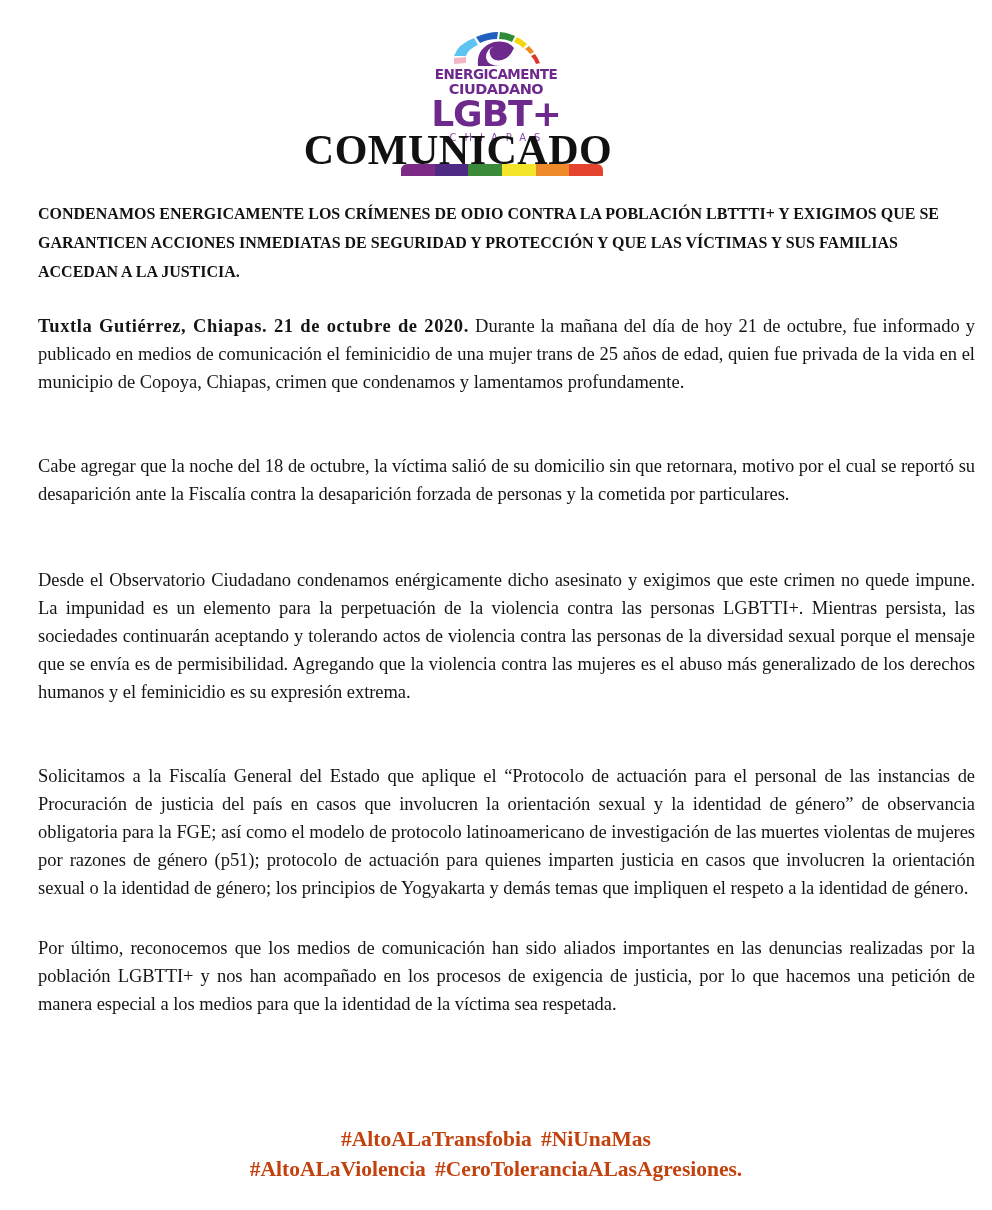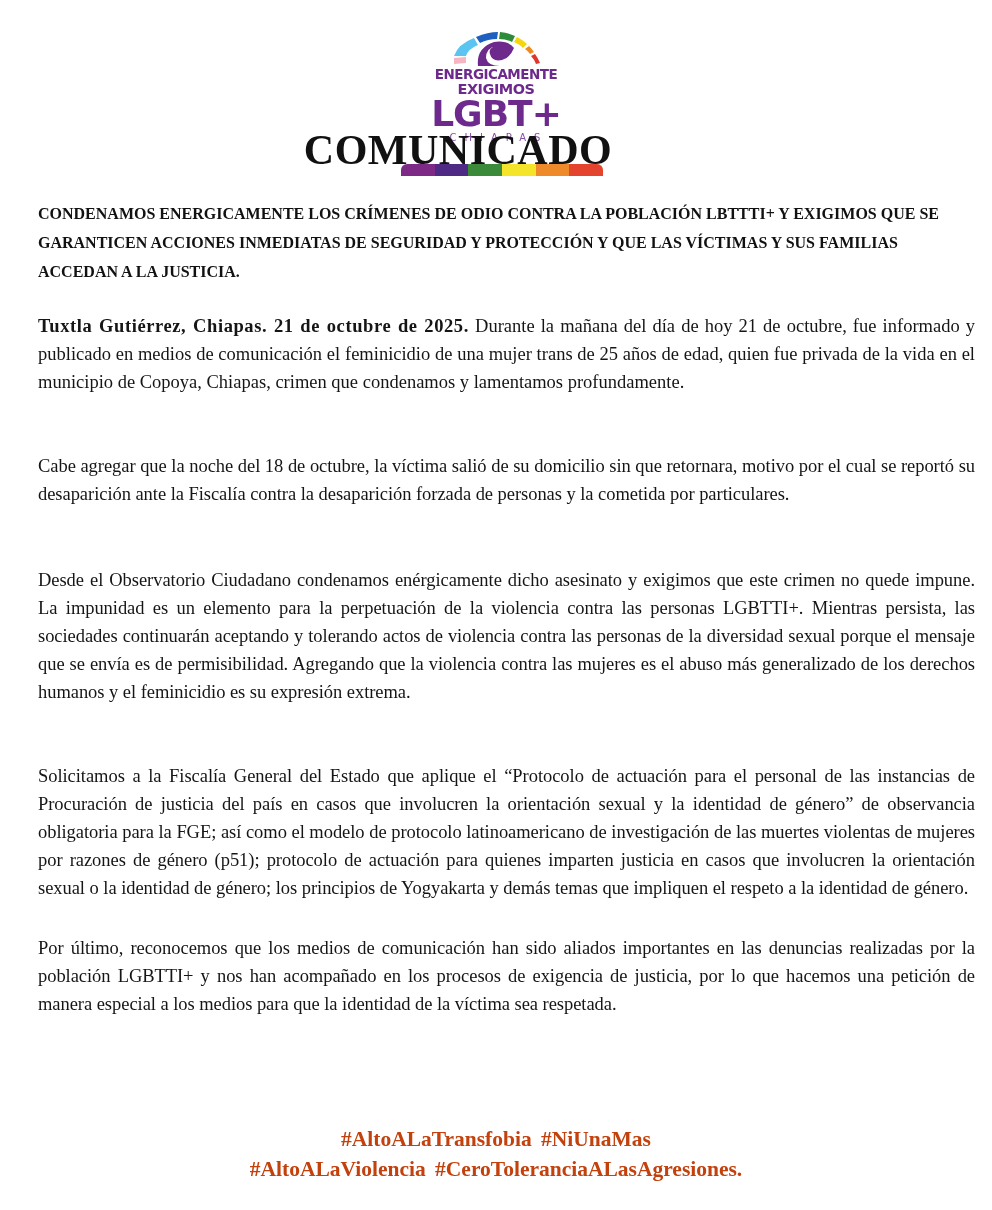--- a/index.html
+++ b/index.html
@@ -126,41 +126,41 @@
         <path d="M30 7 Q42 2 52 2 L51 9 Q42 9 34 13 Z" fill="#1f5fbf"></path>
         <path d="M54 2 Q63 3 69 6 L66 12 Q60 9 53 9 Z" fill="#2e8b3a"></path>
         <path d="M71 7 Q77 10 81 14 L77 18 Q73 14 68 12 Z" fill="#f5d60a"></path>
         <path d="M83 16 Q86 19 88 22 L84 24 Q82 21 79 19 Z" fill="#f08a1c"></path>
         <path d="M89 24 Q92 28 94 33 L90 34 Q88 29 85 26 Z" fill="#e0352b"></path>
 
         <path d="M32 36 Q30 18 48 12 Q62 10 68 18 Q64 28 56 30 Q46 32 44 24 Q42 18 50 16 Q40 18 40 28 Q42 36 54 36 Z" fill="#6d2a8c"></path>
       </svg>
     </div>
     <div class="logo-line l1">ENERGICAMENTE</div>
-    <div class="logo-line l2">EXIGIMOS</div>
+    <div class="logo-line l2">CIUDADANO</div>
     <div class="logo-line l3">LGBT+</div>
     <div class="logo-line l4">CHIAPAS</div>
   </div>
 </div>
 
 <div class="comunicado">COMUNICADO</div>
 
 <div class="rainbow">
   <span style="background: rgb(125, 42, 134);"></span>
   <span style="background: rgb(78, 42, 132);"></span>
   <span style="background: rgb(58, 138, 58);"></span>
   <span style="background: rgb(244, 229, 42);"></span>
   <span style="background: rgb(238, 138, 42);"></span>
   <span style="background: rgb(228, 67, 45);"></span>
 </div>
 
 <div class="content headline">CONDENAMOS ENERGICAMENTE LOS CRÍMENES DE ODIO CONTRA LA POBLACIÓN LBTTTI+ Y EXIGIMOS QUE SE GARANTICEN ACCIONES INMEDIATAS DE SEGURIDAD Y PROTECCIÓN Y QUE LAS VÍCTIMAS Y SUS FAMILIAS ACCEDAN A LA JUSTICIA.</div>
 
 <div class="content p1">
-  <span class="place-date">Tuxtla Gutiérrez, Chiapas. 21 de octubre de 2025.</span>
+  <span class="place-date">Tuxtla Gutiérrez, Chiapas. 21 de octubre de 2020.</span>
   <span>Durante la mañana del día de hoy 21 de octubre, fue informado y publicado en medios de comunicación el feminicidio  de una mujer trans de 25 años de edad, quien fue privada de la vida en el municipio de Copoya, Chiapas, crimen que condenamos y lamentamos profundamente.</span>
 </div>
 
 <div class="content p2 p-condensed">Cabe agregar que la noche del 18 de octubre, la víctima salió de su domicilio sin que retornara, motivo por el cual se reportó su desaparición ante la Fiscalía contra la desaparición forzada de personas y la cometida por particulares.</div>
 
 <div class="content p3 p-condensed">Desde el Observatorio Ciudadano condenamos enérgicamente dicho asesinato y exigimos que este crimen no quede impune. La impunidad es un elemento para la perpetuación de la violencia contra las personas LGBTTI+. Mientras persista, las sociedades continuarán aceptando y tolerando actos de violencia contra las personas de la diversidad sexual porque el mensaje que se envía es de permisibilidad. Agregando que la violencia contra las mujeres es el abuso más generalizado de los derechos humanos y el feminicidio es su expresión extrema.</div>
 
 <div class="content p4 p-condensed">Solicitamos a la Fiscalía General del Estado que aplique el “Protocolo de actuación para el personal de las instancias de Procuración de justicia del país en casos que involucren la orientación sexual y la identidad de género” de observancia obligatoria para la FGE; así como el modelo de protocolo latinoamericano de investigación de las muertes violentas de mujeres por razones de género (p51); protocolo de actuación para quienes imparten justicia en casos que involucren la orientación sexual o la identidad de género; los principios de Yogyakarta y demás temas que impliquen el respeto a la identidad de género.</div>
 
 <div class="content p5 p-condensed">Por último, reconocemos que los medios de comunicación han sido aliados importantes en las denuncias realizadas por la población LGBTTI+ y nos han acompañado en los procesos de exigencia de justicia, por lo que hacemos una petición de manera especial a los medios para que la identidad de la víctima sea respetada.</div>

